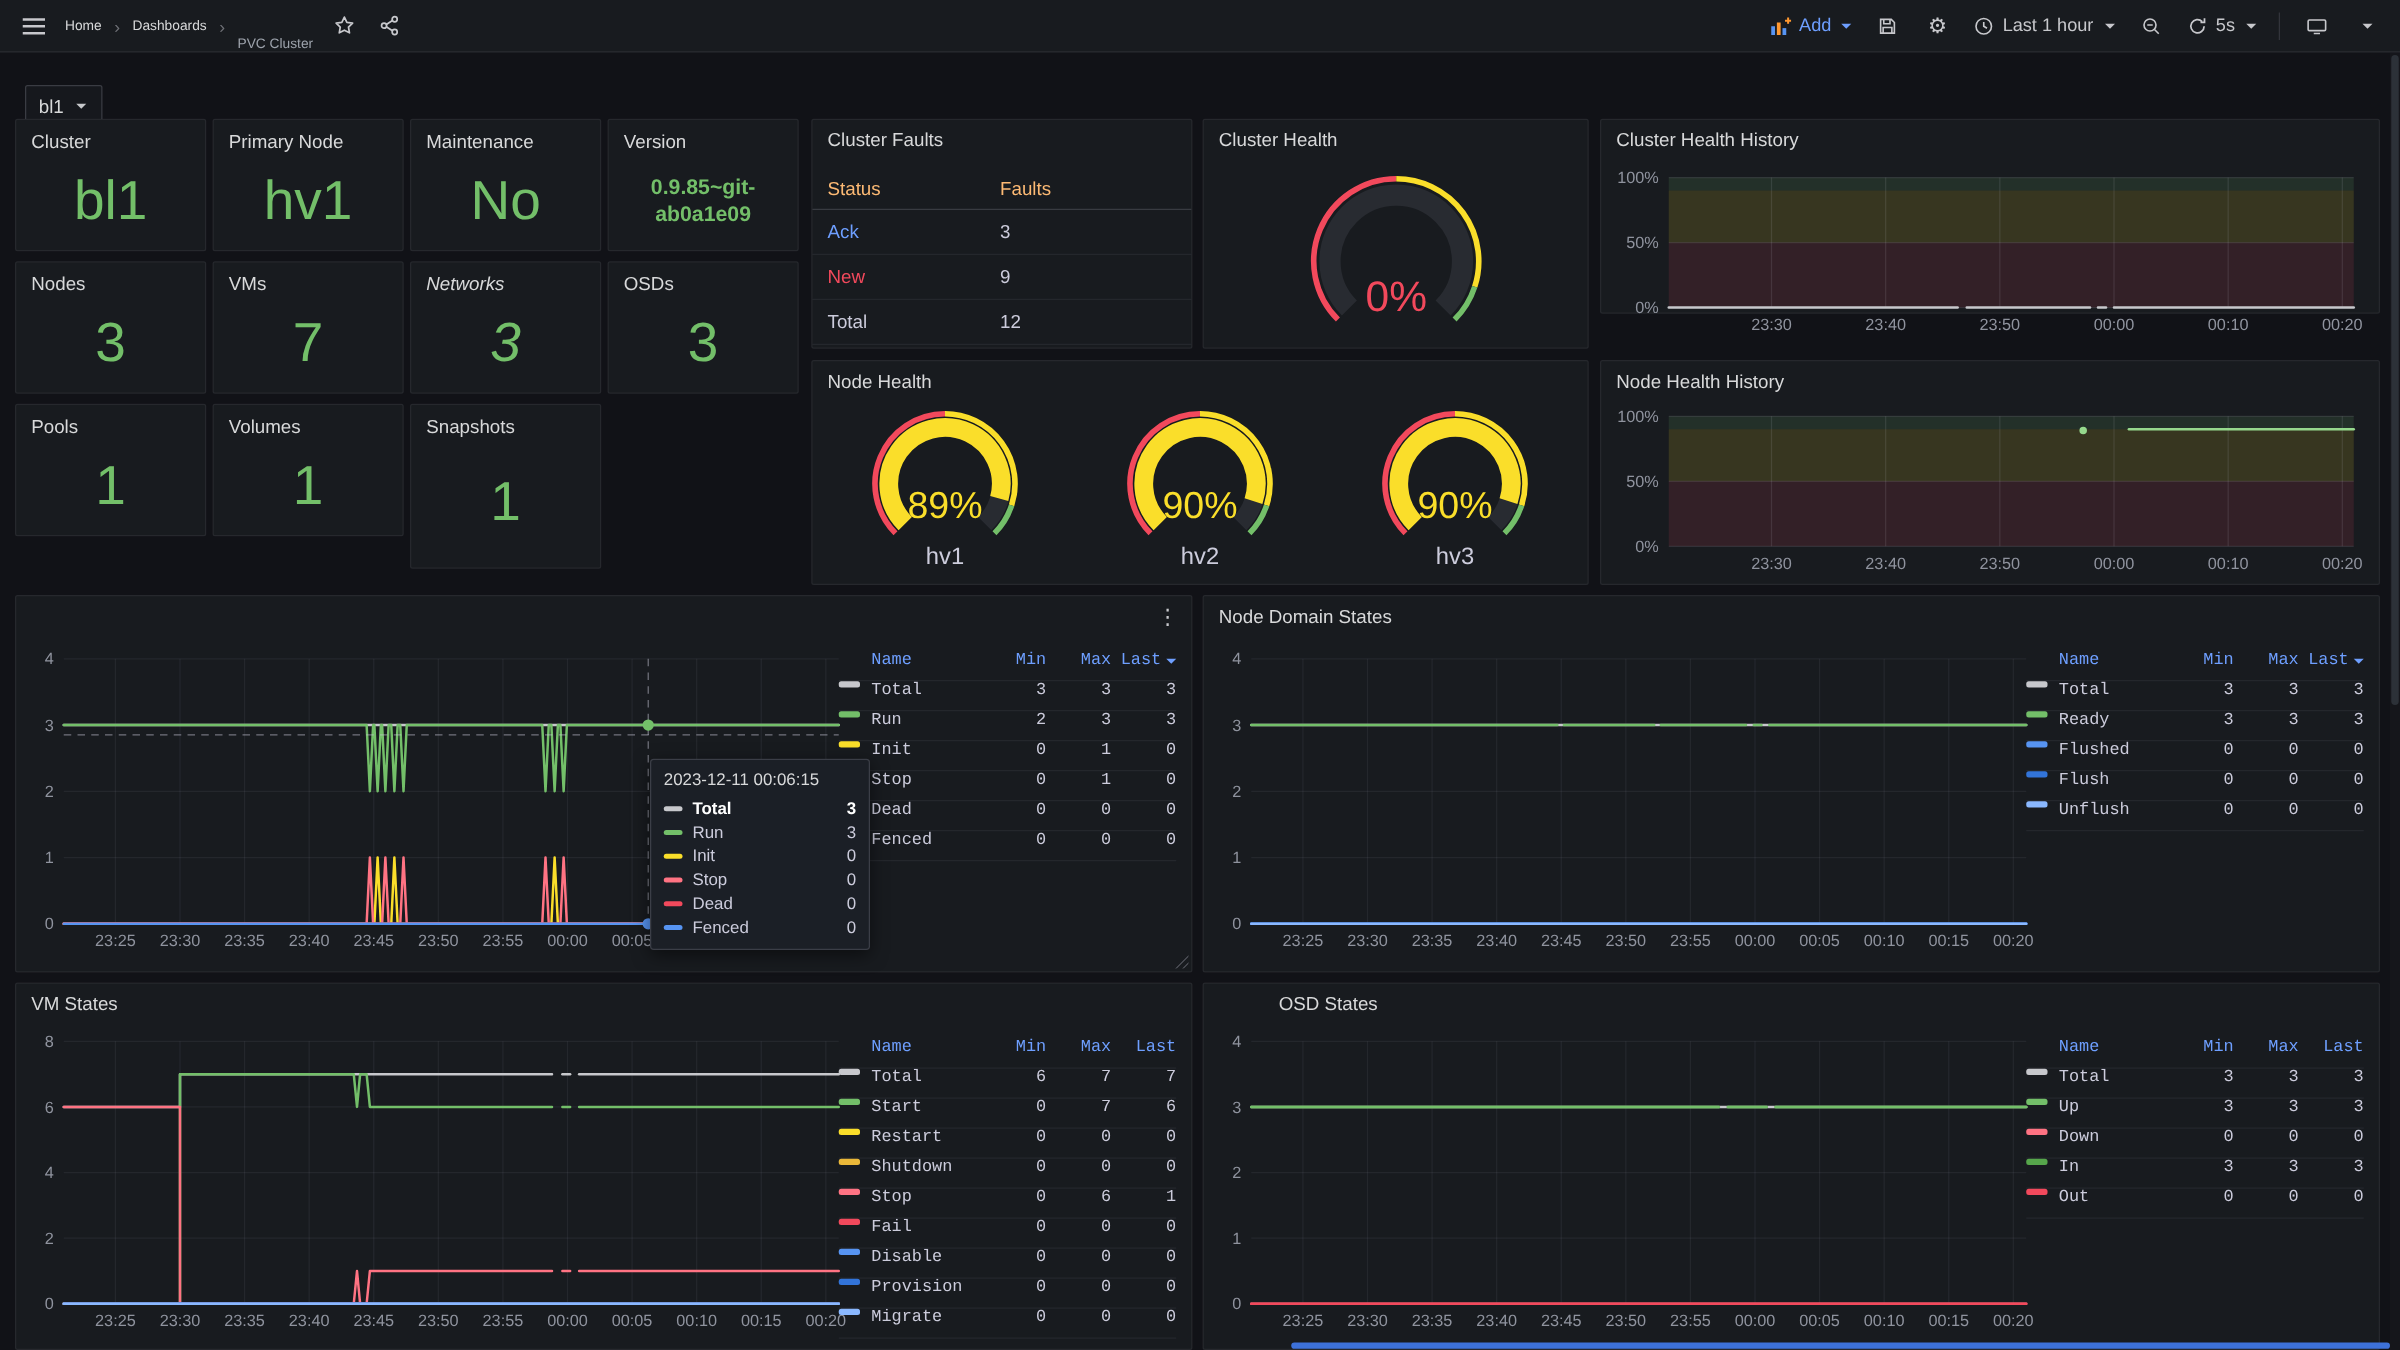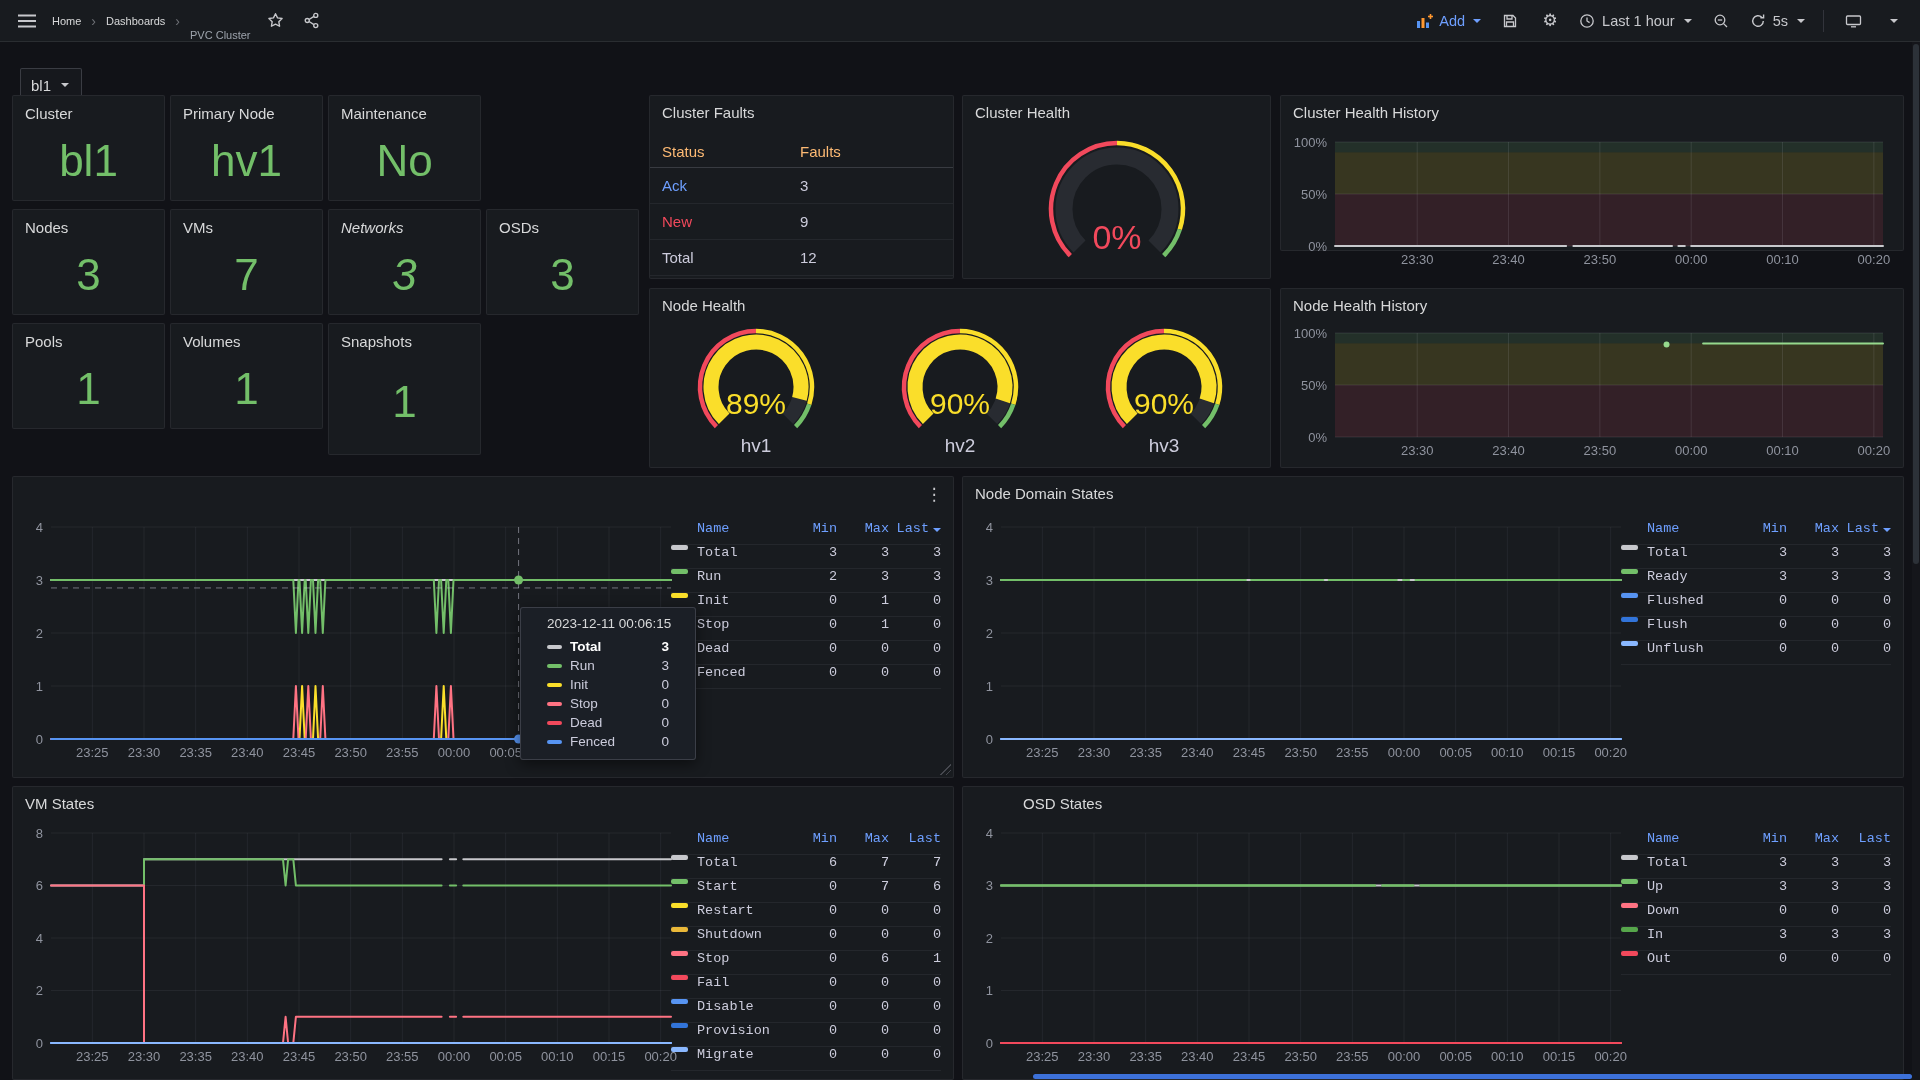--- a/index.html
+++ b/index.html
@@ -47,21 +47,21 @@
   .lg-num { width:52px; text-align:right; color:#ccccdc;}
   .lg-row.head .lg-num { color:#6e9fff;}
   .sort-caret { width:0;height:0;border-left:4px solid transparent;border-right:4px solid transparent;
     border-top:4px solid #6e9fff; display:inline-block; margin-left:4px;}
   .gauges { position:absolute; left:0; right:0; top:34px; display:flex; justify-content:center; gap:34px;}
   .gauge-item { text-align:center; }
   .gauge-name { font-size:19px; color:#ccccdc; margin-top:0px;}
   .gauge-wrap-center { position:absolute; left:0; right:0; top:36px; display:flex; justify-content:center;}
   .tooltip { position:absolute; left:507px; top:130px; width:176px; background:#1b1f26;
     border:1px solid rgba(204,204,220,0.18); border-radius:3px; box-shadow:0 4px 14px rgba(0,0,0,0.5);
-    padding:8px 26px; z-index:20; font-size:13.5px;}
+    padding:8px 10px; z-index:20; font-size:13.5px;}
   .tt-time { color:#d8d9da; font-size:13.5px; margin-bottom:6px; white-space:nowrap;}
   .tt-row { display:flex; align-items:center; height:19px; }
   .tt-chip { width:15px; height:4px; border-radius:2px; margin-right:8px; flex:0 0 auto;}
   .tt-name { flex:1; color:#ccccdc;}
   .tt-val { color:#ccccdc; }
   .tt-row.bold .tt-name,.tt-row.bold .tt-val { font-weight:700; color:#ffffff;}
   .kebab { position:absolute; right:8px; top:6px; cursor:pointer;}
   .resize-hatch { position:absolute; right:2px; bottom:2px; width:12px; height:12px; cursor:nwse-resize;
     background:repeating-linear-gradient(-45deg, transparent 0 3px, rgba(204,204,220,0.25) 3px 4px);
     clip-path:polygon(100% 0,100% 100%,0 100%);}
@@ -194,20 +194,26 @@
   <div class="panel" style="left:170px;top:53px;width:153px;height:106px;">
     <div class="stat-title">Primary Node</div>
     <div class="stat-value-wrap">
         <span class="stat-value">hv1</span>
       </div>
   </div>
   <div class="panel" style="left:328px;top:53px;width:153px;height:106px;">
     <div class="stat-title">Maintenance</div>
     <div class="stat-value-wrap">
         <span class="stat-value">No</span>
+      </div>
+  </div>
+  <div class="panel" style="left:486px;top:53px;width:153px;height:106px;">
+    <div class="stat-title">Version</div>
+    <div class="stat-value-wrap">
+        <span class="stat-value-sm">0.9.85~git-ab0a1e09</span>
       </div>
   </div>
   <div class="panel" style="left:12px;top:167px;width:153px;height:106px;">
     <div class="stat-title">Nodes</div>
     <div class="stat-value-wrap">
         <span class="stat-value">3</span>
       </div>
   </div>
   <div class="panel" style="left:170px;top:167px;width:153px;height:106px;">
     <div class="stat-title">VMs</div>

